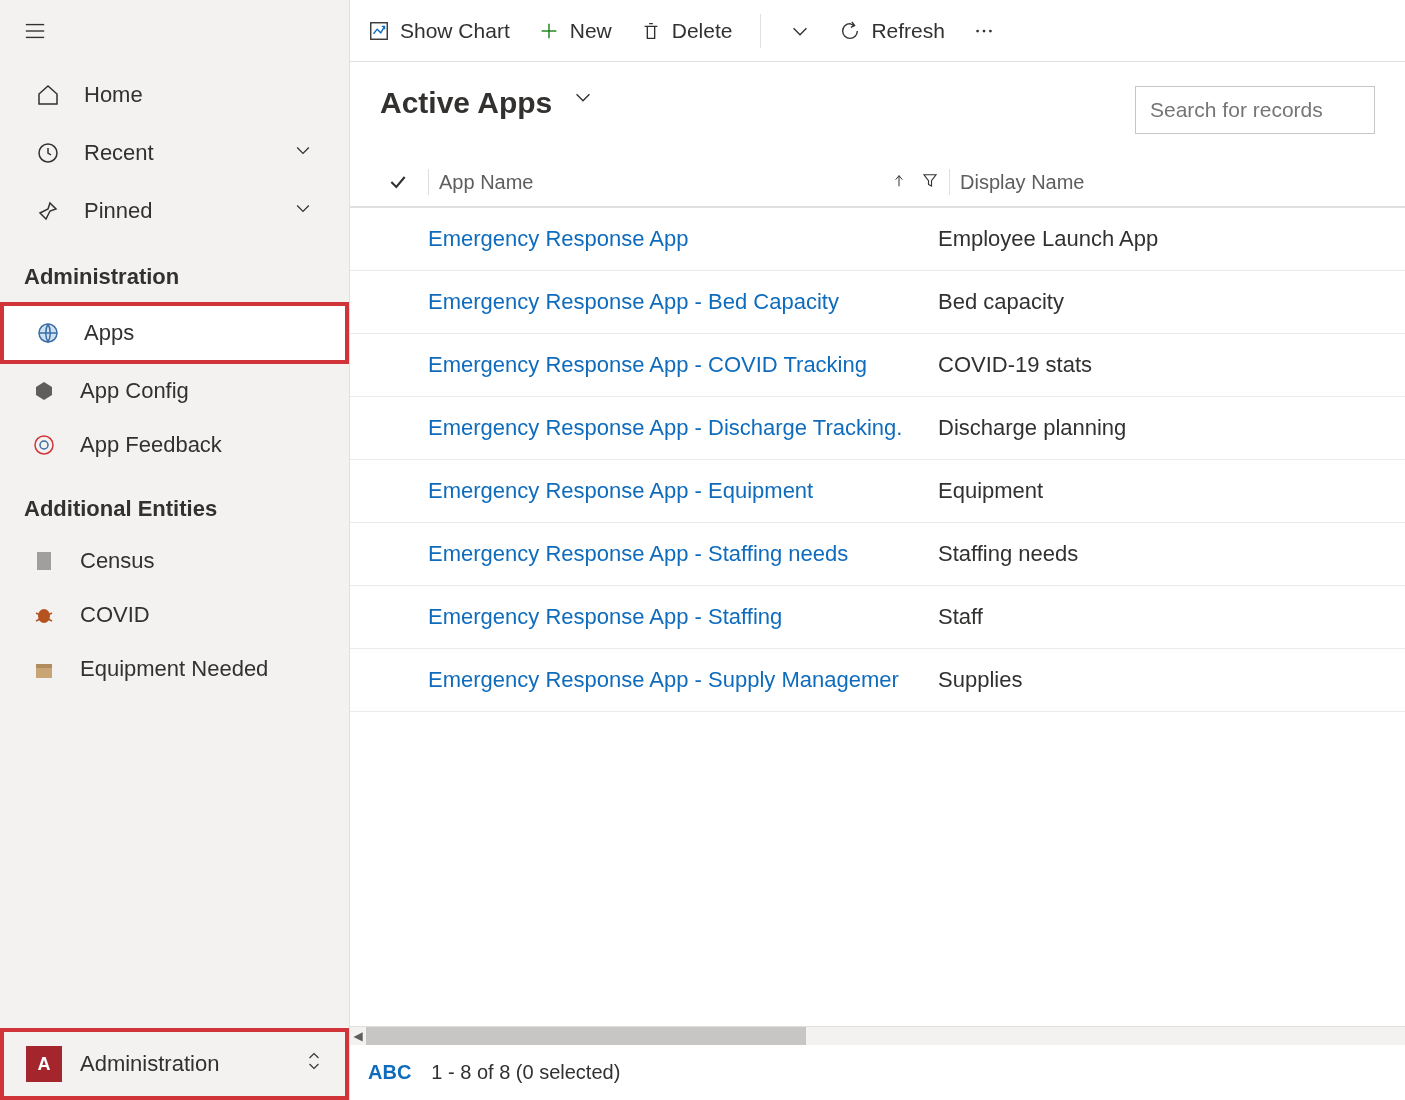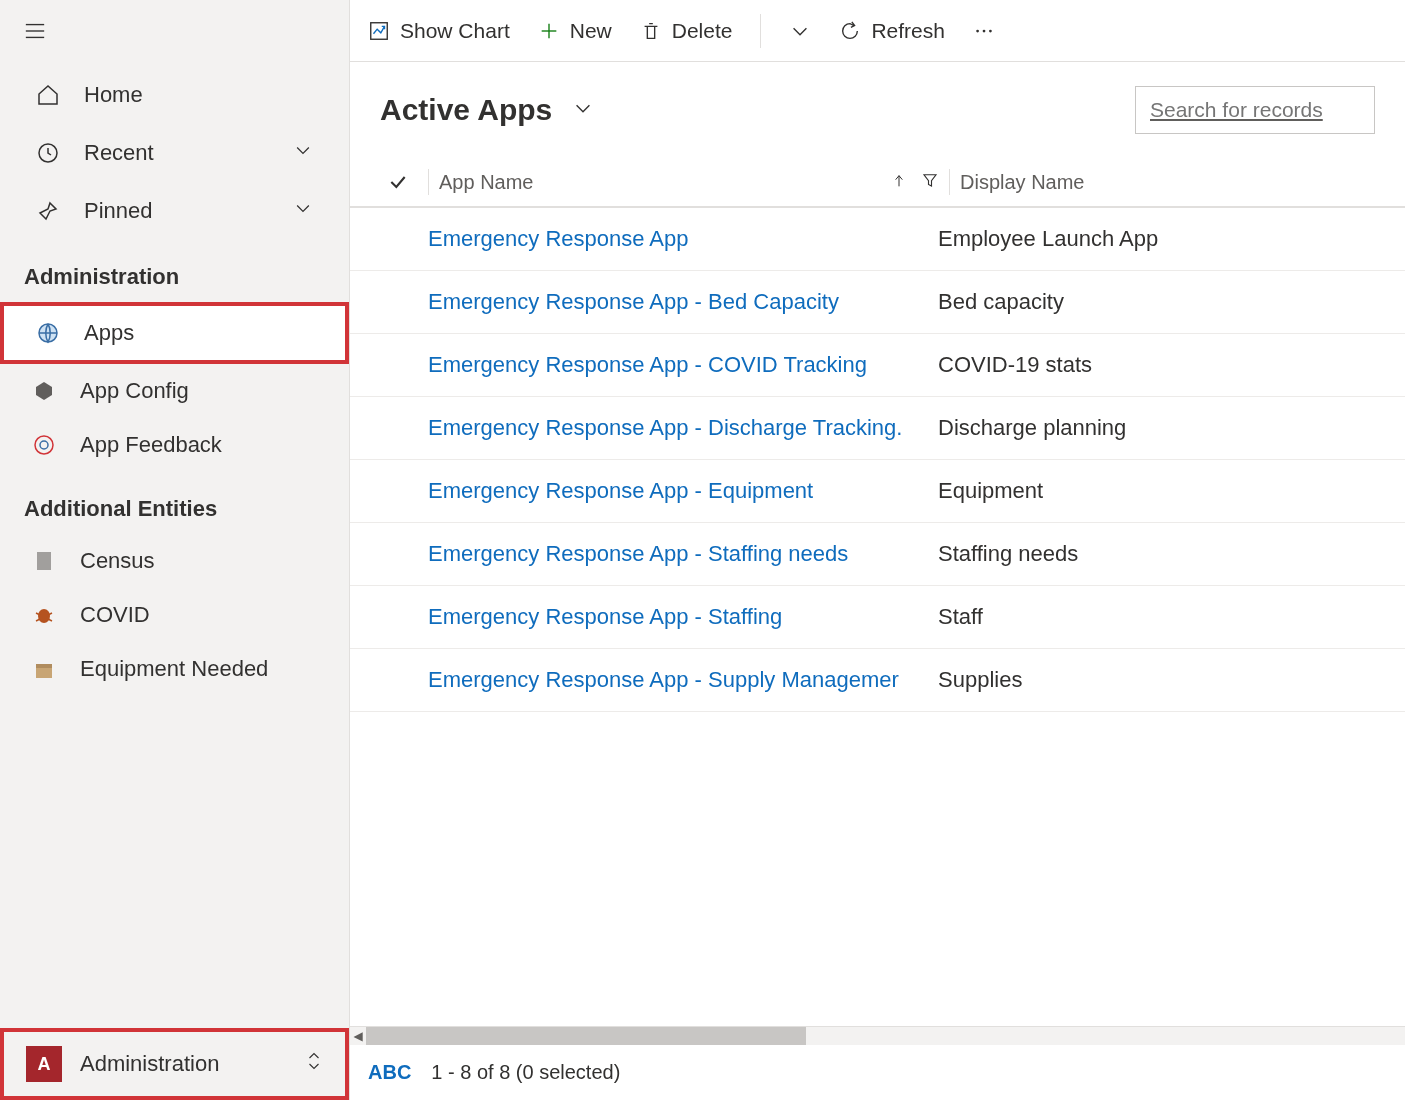--- a/index.html
+++ b/index.html
@@ -16,23 +16,23 @@
 .hlbox { border:4px solid #d13438; }
 .sub-item.active { background:#fff; }
 .area-switch { margin-top:auto; display:flex; align-items:center; padding:14px 22px; font-size:22px; cursor:pointer; }
 .area-switch .badge { width:36px; height:36px; background:#a4262c; color:#fff; display:flex; align-items:center; justify-content:center; font-weight:600; margin-right:18px; font-size:18px; }
 .area-switch .updown { margin-left:auto; }
 .main { flex:1; display:flex; flex-direction:column; overflow:hidden; }
 .cmdbar { display:flex; align-items:center; height:62px; border-bottom:1px solid #e1dfdd; padding:8px 18px; gap:28px; }
 .cmd { display:flex; align-items:center; gap:10px; font-size:21px; color:#323130; cursor:pointer; }
 .cmd .ic { width:22px; height:22px; display:flex; align-items:center; justify-content:center; }
 .divider { width:1px; height:34px; background:#e1dfdd; }
-.viewbar { display:flex; align-items:center; padding:24px 30px; gap:20px; }
+.viewbar { display:flex; padding:24px 30px; gap:20px; }
 .viewtitle { font-size:30px; font-weight:600; }
-.search { margin-left:auto; border:1px solid #c8c6c4; padding:2px 14px; font-size:21px; color:#605e5c; width:240px; height:48px;text-decoration:underline; }
+.search { margin-left:auto; border:1px solid #c8c6c4; padding:2px 14px; font-size:21px; color:#605e5c; width:240px; height:48px; }
 .grid-header { display:flex; align-items:center; border-bottom:2px solid #e1dfdd; padding:10px 18px 10px 28px; height:50px; }
 .gh-check { width:40px; display:flex; justify-content:center; }
 .gh-divider { width:1px; height:26px; background:#e1dfdd; margin:0 10px; }
 .gh-col { font-size:20px; color:#605e5c; display:flex; align-items:center; gap:10px; }
 .gh-app { flex:0 0 500px; }
 .gh-disp { flex:1; }
 .gh-sort { margin-left:auto; display:flex; gap:14px; align-items:center; }
 .grid-body { flex:1; overflow:auto; }
 .grid-row { display:flex; align-items:center; padding:18px 18px 18px 78px; border-bottom:1px solid #edebe9; font-size:22px; }
 .grid-row .col-app { flex:0 0 510px; color:#0f6cbd; cursor:pointer; white-space:nowrap; overflow:hidden; text-overflow:ellipsis; padding-right:12px; }

